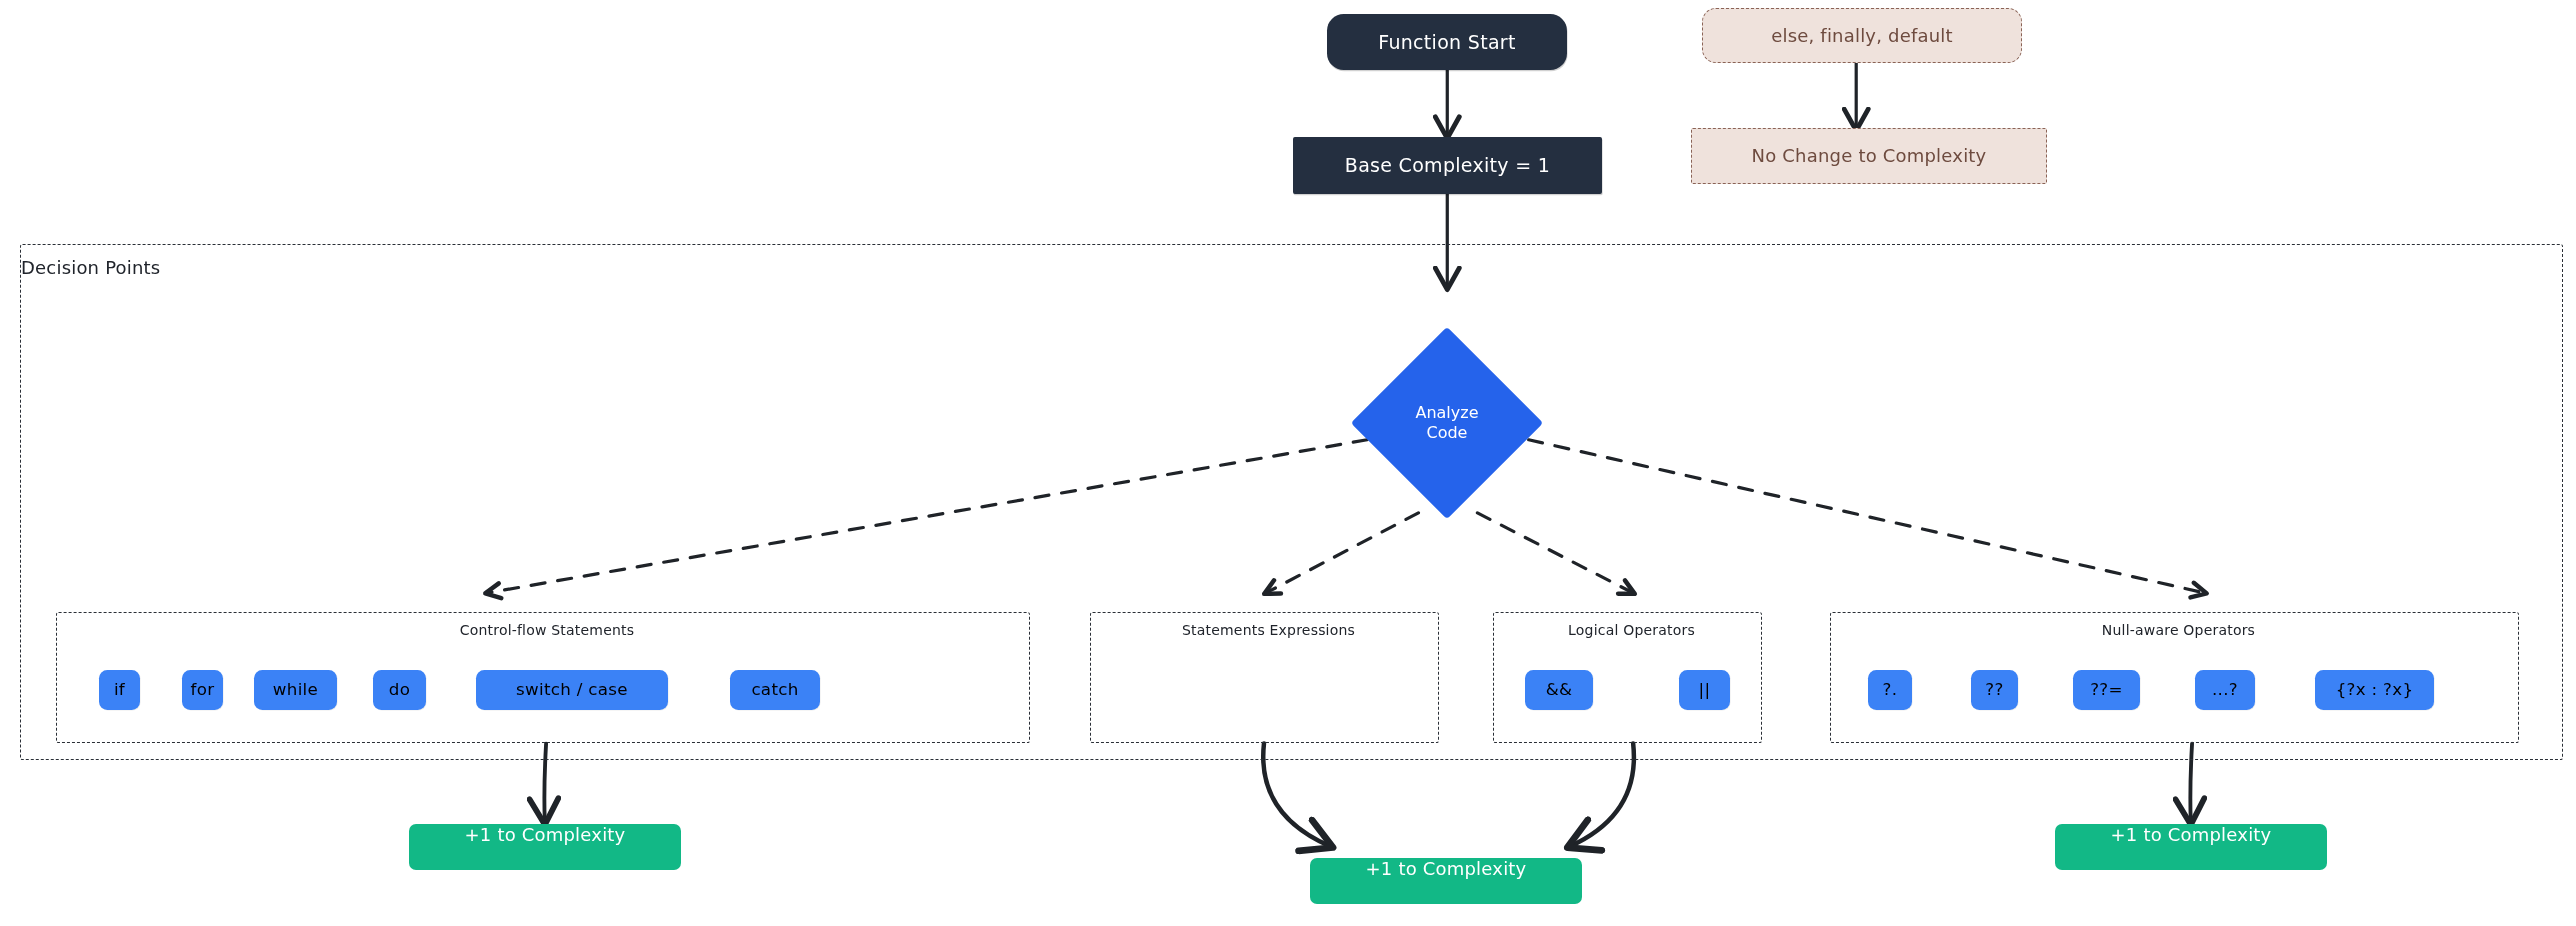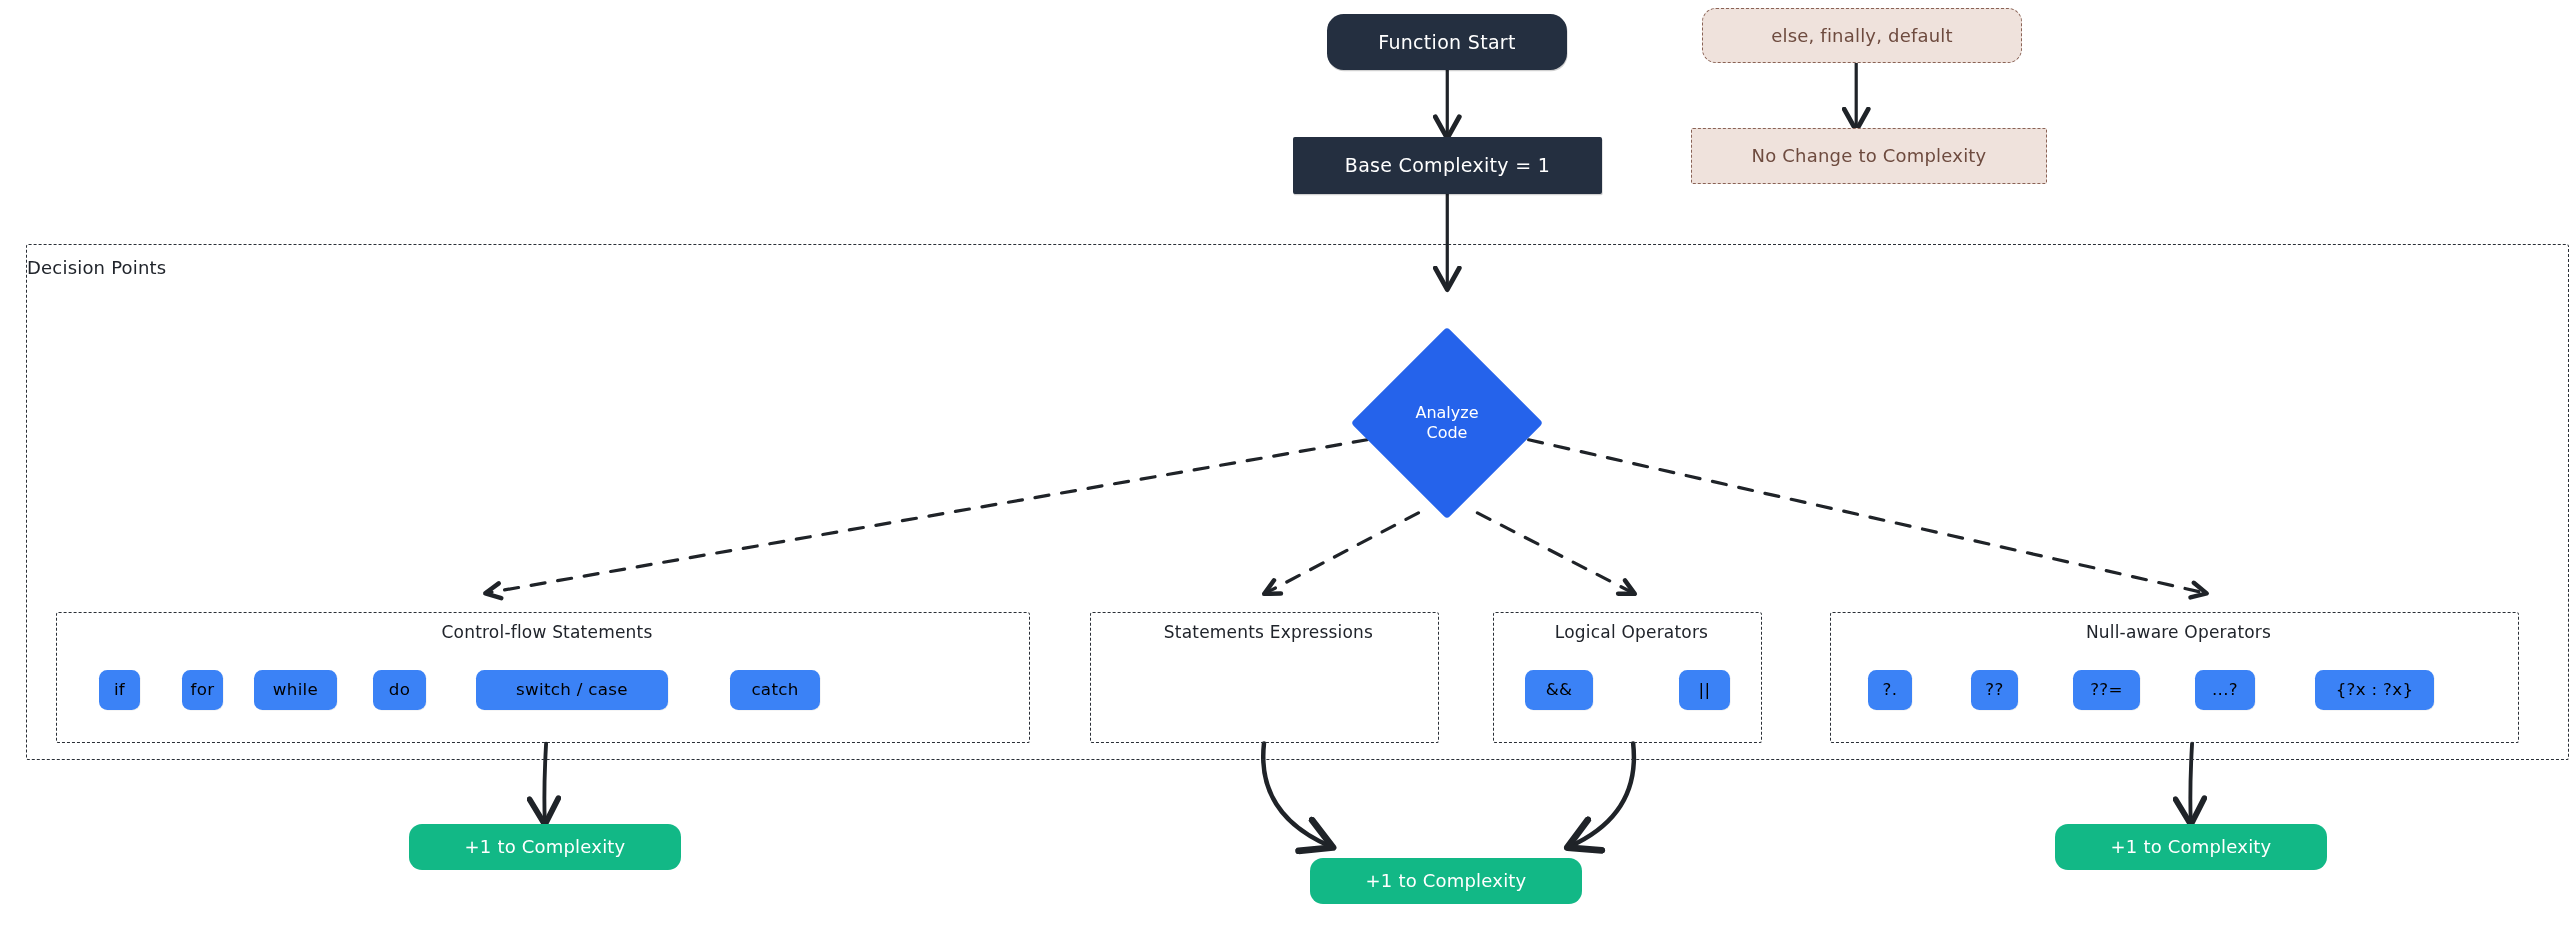--- a/index.html
+++ b/index.html
@@ -64,25 +64,24 @@
   }
   .note-node.rounded { border-radius: 14px; }
   .note-node.boxy    { border-radius: 1.9px; }
 
   
   .green-node {
     position: absolute;
     background: #12B886;
     color: #ffffff;
     display: flex;
-    align-items: center;
     justify-content: center;
     font-size: 18px;
     letter-spacing: 0.2px;
-    border-radius: 13px;
+    border-radius: 7px;
   }
 
   
   .diamond-wrap {
     position: absolute;
     display: flex;
     align-items: center;
     justify-content: center;
   }
   .diamond-shape {
@@ -107,21 +106,21 @@
     position: absolute;
     border: 1.9px dashed #2A2F36;
     border-radius: 2.6px;
     background: transparent;
   }
   .group-title {
     position: absolute;
     top: 9px;
     left: 8px; right: 0;
     text-align: center;
-    font-size: 17px;
+    font-size: 14px;
     color: #20242B;
     letter-spacing: 0.2px;
   }
   .group-title.outer {
     font-size: 18px;
   }
 
   
   .pill-row {
     position: absolute;
@@ -190,21 +189,21 @@
   </div>
 
   <div class="note-node boxy node-label" style="left:1691px; top:128px; width:356px; height:56px;">
     <span>No Change to Complexity</span>
   </div>
 
   <div class="note-node rounded node-label" style="left:1702px; top:7.7px; width:320px; height:55px;">
     <span>else, finally, default</span>
   </div>
 
-  <div class="group-box" style="left:26px; top:244px; width:2543px; height:516px;">
+  <div class="group-box" style="left:20px; top:244px; width:2543px; height:516px;">
     <div class="group-title outer node-label" style="top:11.5px; left:auto; right:auto;">Decision Points</div>
   </div>
 
   <div class="diamond-wrap" style="left:1379px; top:355px; width:136px; height:136px;">
     <div class="diamond-shape"></div>
     <div class="diamond-text node-label">
       <div>Analyze</div>
       <div>Code</div>
     </div>
   </div>

